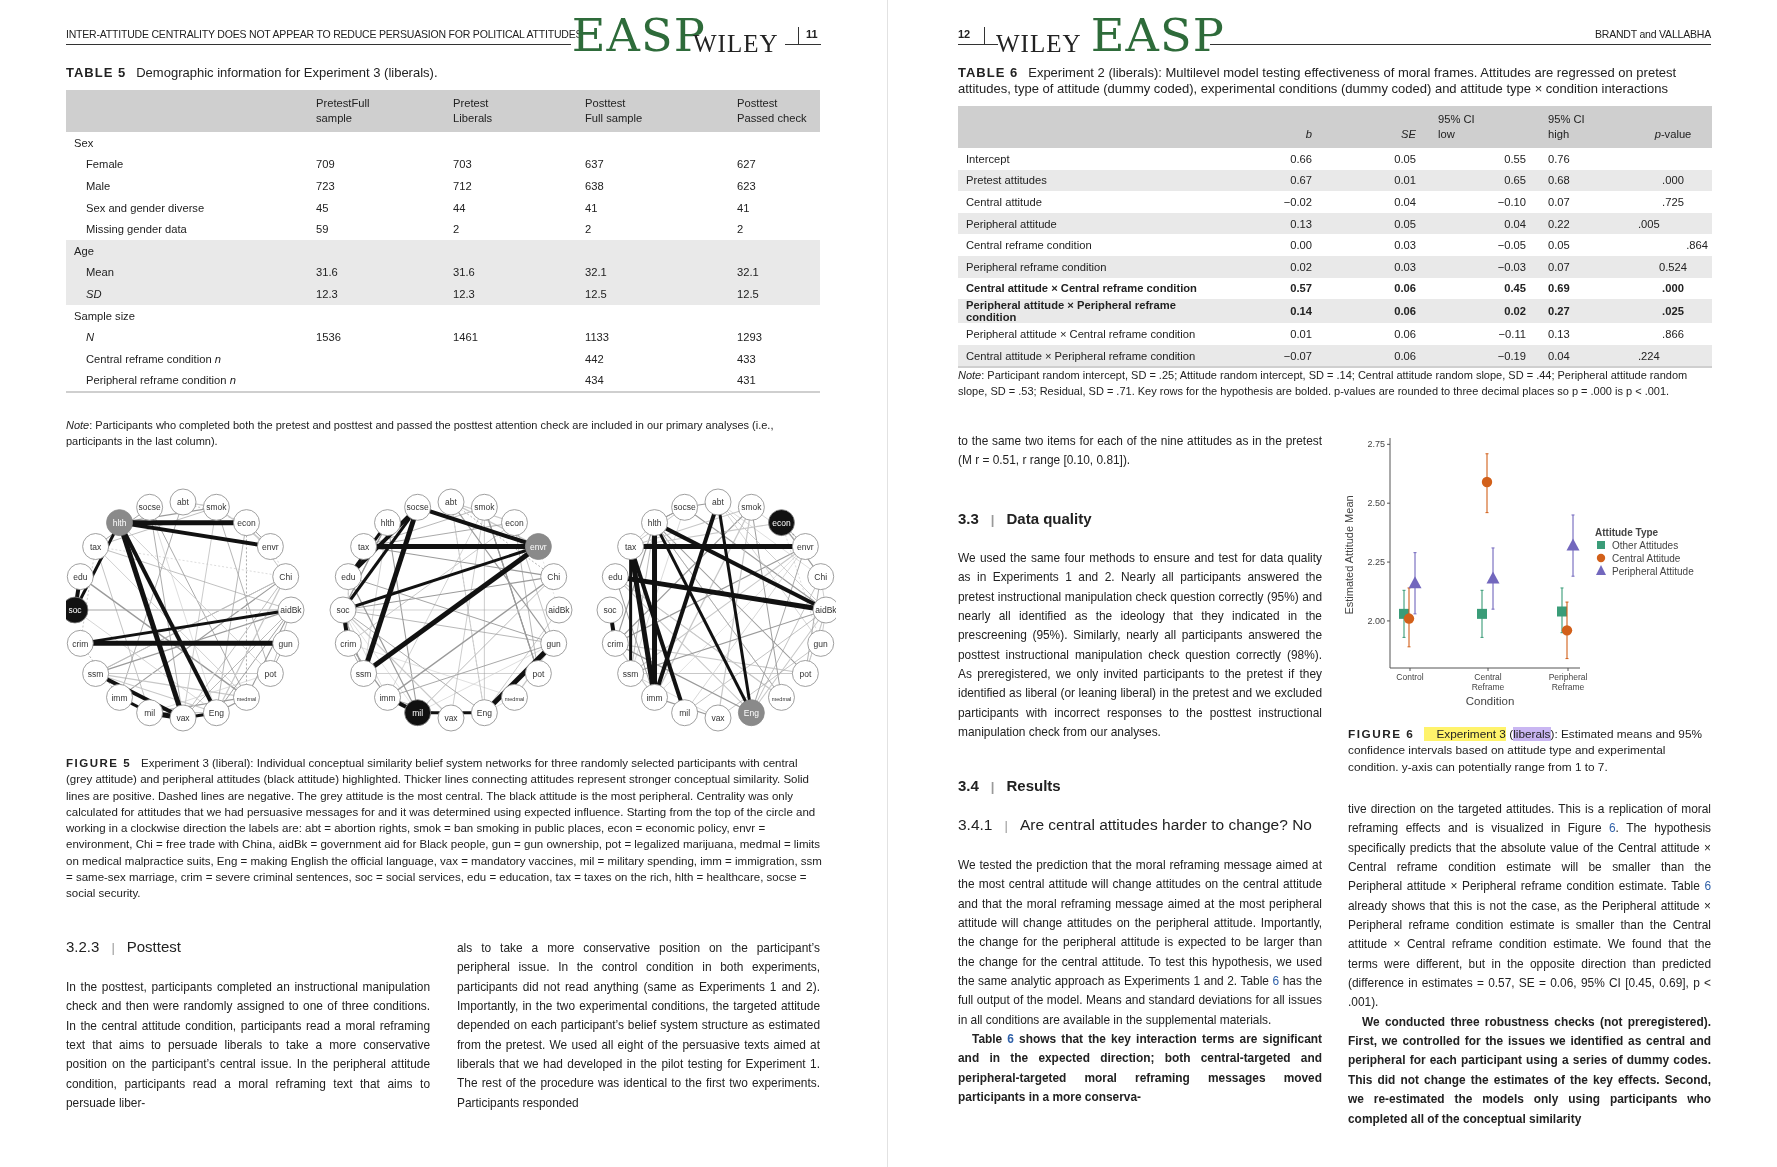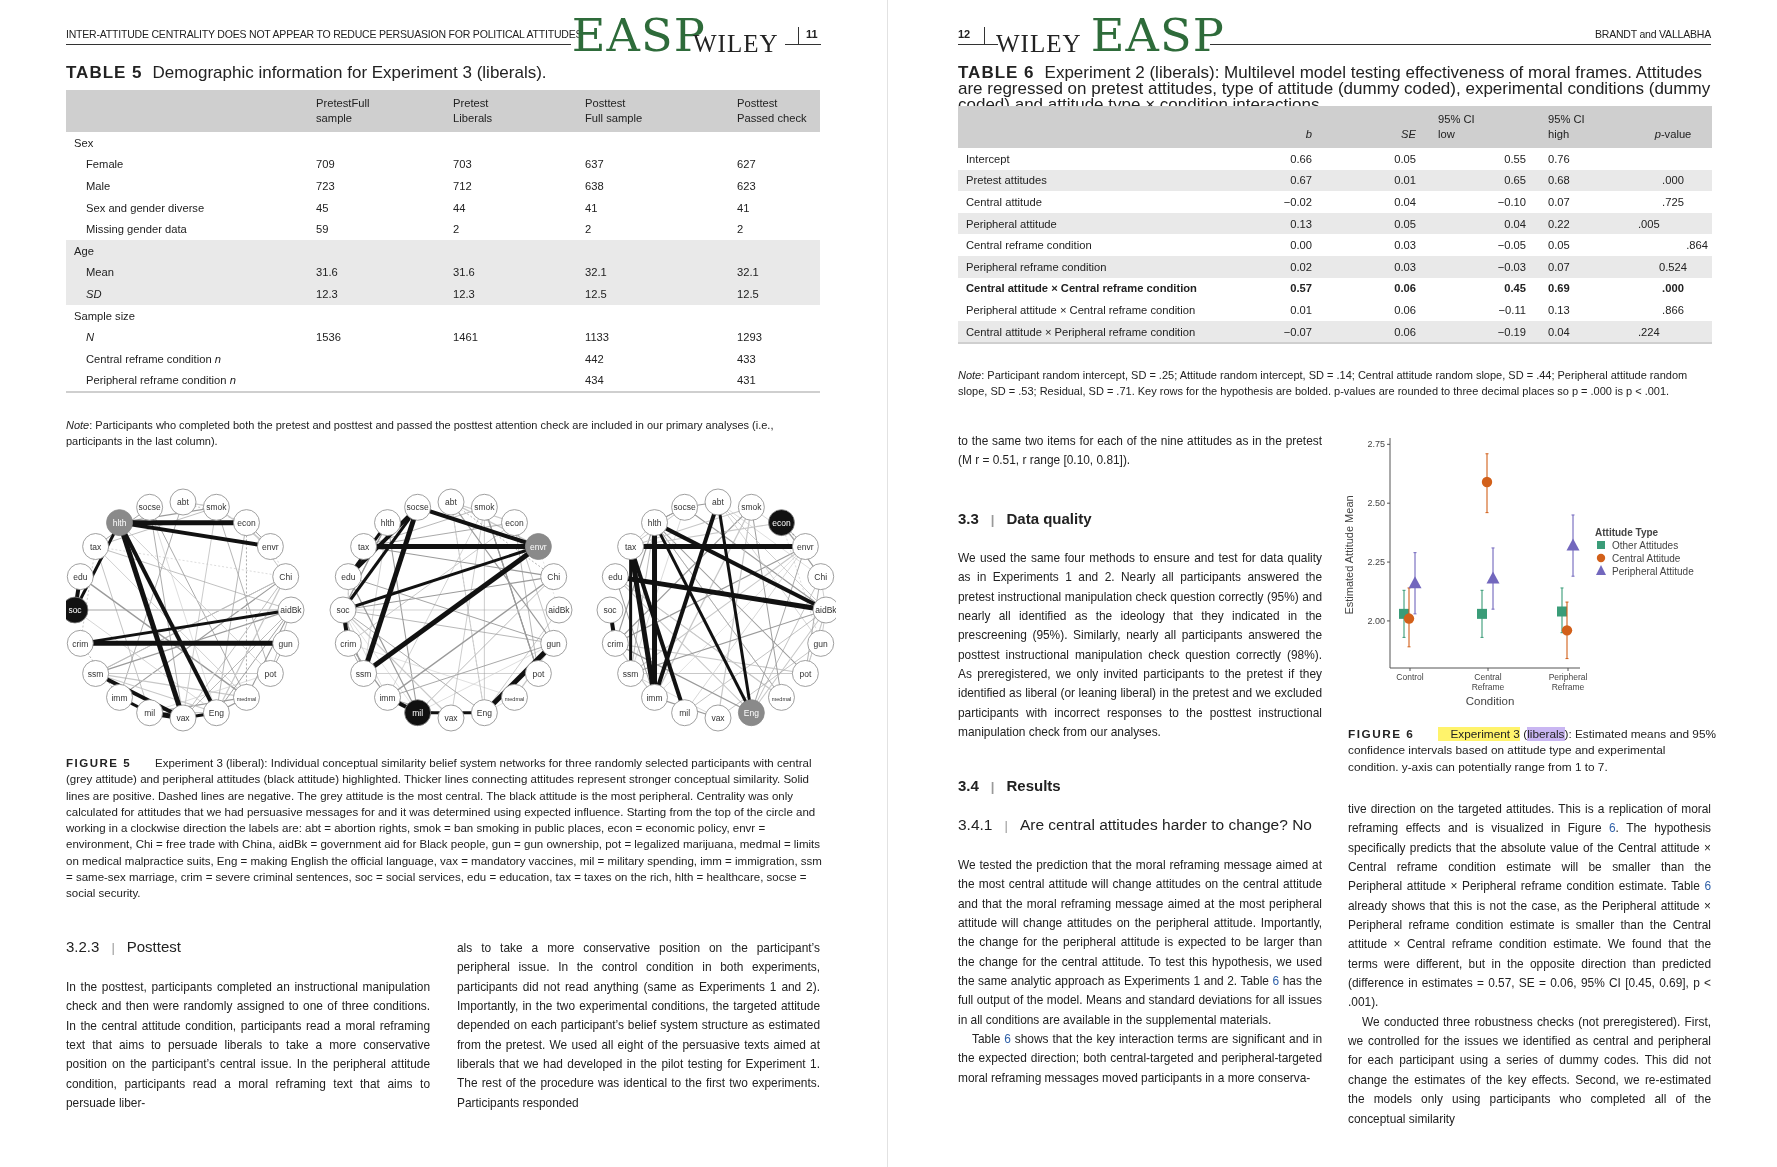--- a/index.html
+++ b/index.html
@@ -8,47 +8,47 @@
   #page-left { left:0; width:887px; }
   #page-right { left:888px; width:889px; }
   .divider { position:absolute; left:887px; top:0; width:1px; height:1167px; background:#e2e2e2; }
 
   .runhead { position:absolute; font-size:10.5px; letter-spacing:-0.2px; color:#222;text-align:right; }
   .rule { position:absolute; height:1px; background:#333; }
   .easp { position:absolute; font-family:"DejaVu Serif", serif; color:#2e6b3a; font-size:44px; letter-spacing:1px; transform:scaleX(1.05); line-height:1; }
   .wiley { position:absolute; font-family:"Liberation Serif", serif; font-size:25px; letter-spacing:1px; color:#222; line-height:1; }
   .pgnum { position:absolute; font-size:11px; font-weight:bold; }
 
-  .tcap { position:absolute; font-size:17px; line-height:16px; color:#222; }
+  .tcap { position:absolute; font-size:13px; line-height:16px; color:#222; }
   .tcap b { letter-spacing:1px; margin-right:10px; }
 
   table.t { position:absolute; border-collapse:collapse; font-size:11.2px; color:#222; }
   table.t th { background:#cfcfcf; text-align:left; font-weight:normal; vertical-align:bottom; padding:6px 4px 6px 8px; line-height:15px; }
   table.t td { padding:0 4px 0 8px; height:21.6px; }
   table.t tr.shade td { background:#e9e9e9; }
   table.t td.ind { padding-left:20px; }
   table.t tr.bold td { font-weight:bold; }
   table.t td.num { text-align:right; padding-right:14px; }
   table.t tr.last td { border-bottom:2px solid #cfcfcf; }
 
   .note { position:absolute; font-size:11px; line-height:16px; color:#222; }
 
   .netwrap { position:absolute; }
   .netwrap svg text { font-family:"Liberation Sans", sans-serif; }
 
   .figcap { position:absolute; font-size:11.5px; line-height:16.3px; color:#222; }
-  .figcap b { letter-spacing:1.5px; margin-right:24px; }
+  .figcap b { letter-spacing:1.5px; margin-right:10px; }
 
   .sec { position:absolute; font-size:15px; color:#222; }
   .sec .bar { color:#999; margin:0 12px; font-size:13px; }
   .sec.b { font-weight:bold; }
 
   .body { position:absolute; font-size:11.9px; line-height:19.35px; text-align:justify; color:#222; }
   .body p { margin:0; }
-  .body p.ind { text-indent:14px; }
+  .body p.ind { text-indent:14px;font-weight:bold; }
   .link { color:#2d5fa8; }
   .hl-y { background:#fff36b;padding-left:12px; }
   .hl-p { background:#c9b6f2; }
 
   .chartwrap { position:absolute; }
   .chartwrap svg text { font-family:"Liberation Sans", sans-serif; fill:#444; }
 </style>
 </head>
 <body>
 
@@ -703,20 +703,28 @@
           <td style="text-align: center;">0.524</td>
         </tr>
         <tr class="bold">
           <td>Central attitude × Central reframe condition</td>
           <td class="num">0.57</td>
           <td class="num">0.06</td>
           <td class="num">0.45</td>
           <td>0.69</td>
           <td style="text-align: center;">.000</td>
         </tr>
+        <tr class="shade bold">
+          <td>Peripheral attitude × Peripheral reframe condition</td>
+          <td class="num">0.14</td>
+          <td class="num">0.06</td>
+          <td class="num">0.02</td>
+          <td>0.27</td>
+          <td style="text-align: center;">.025</td>
+        </tr>
         <tr class="">
           <td>Peripheral attitude × Central reframe condition</td>
           <td class="num">0.01</td>
           <td class="num">0.06</td>
           <td class="num">−0.11</td>
           <td>0.13</td>
           <td style="text-align: center;">.866</td>
         </tr>
         <tr class="shade last">
           <td>Central attitude × Peripheral reframe condition</td>

